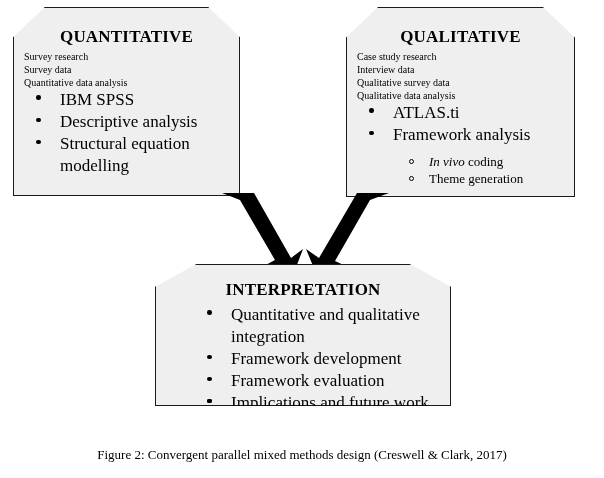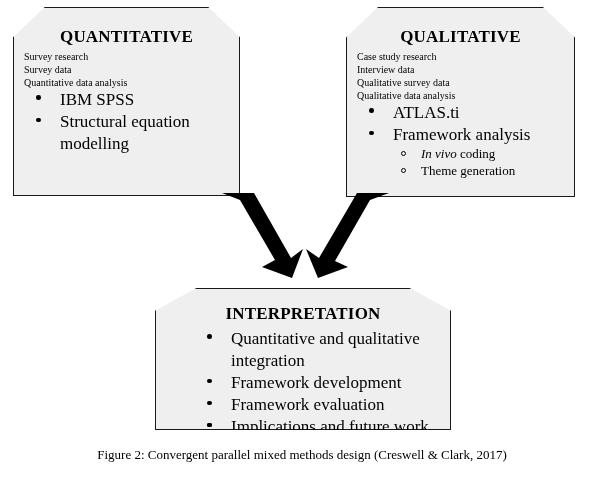--- a/index.html
+++ b/index.html
@@ -59,21 +59,21 @@
     position: absolute;
     left: 12px;
     top: 0.40em;
     width: 4.6px;
     height: 4.6px;
     border-radius: 50%;
     background: #000;
   }
   ul.subbullets {
     list-style: none;
-    margin: 0;
+    margin: 8px;
     padding: 0;
   }
   ul.subbullets > li {
     position: relative;
     font-size: 13px;
     line-height: 1.30;
     padding-left: 64px;
   }
   ul.subbullets > li > .bullet-ring {
     position: absolute;
@@ -91,21 +91,21 @@
   
   #box-quantitative {
     left: 13px;  top: 7px;
     width: 227px; height: 189px;
   }
   #box-qualitative {
     left: 346px; top: 7px;
     width: 229px; height: 190px;
   }
   #box-interpretation {
-    left: 155px; top: 288px;
+    left: 155px; top: 264px;
     width: 296px; height: 142px;
   }
   #box-quantitative .node-title { margin: 20px 0 3px 0; }
   #box-qualitative  .node-title { margin: 20px 0 3px 0; }
   #box-interpretation .node-title { margin: 16px 0 4px 0; }
 
   .box-body { padding: 0 6px 0 10px; }
   #box-interpretation .box-body { padding: 0 6px 0 39px; }
   #box-qualitative .box-body { padding: 0 6px 0 10px; }
 
@@ -138,20 +138,24 @@
   <div class="node-box" id="box-quantitative">
     <div class="node-title">QUANTITATIVE</div>
     <div class="box-body">
       <div class="plain-line">Survey research</div>
       <div class="plain-line">Survey data</div>
       <div class="plain-line">Quantitative data analysis</div>
       <ul class="bullets">
         <li>
           <span class="bullet-dot"></span>
           <span>IBM SPSS</span>
+        </li>
+        <li>
+          <span class="bullet-dot"></span>
+          <span>Descriptive analysis</span>
         </li>
         <li>
           <span class="bullet-dot"></span>
           <span>Structural equation modelling</span>
         </li>
       </ul>
     </div>
   </div>
 
   <div class="node-box" id="box-qualitative">

